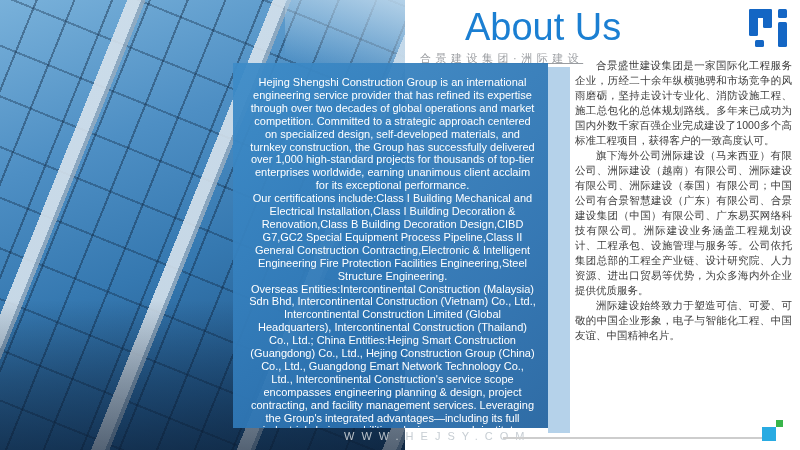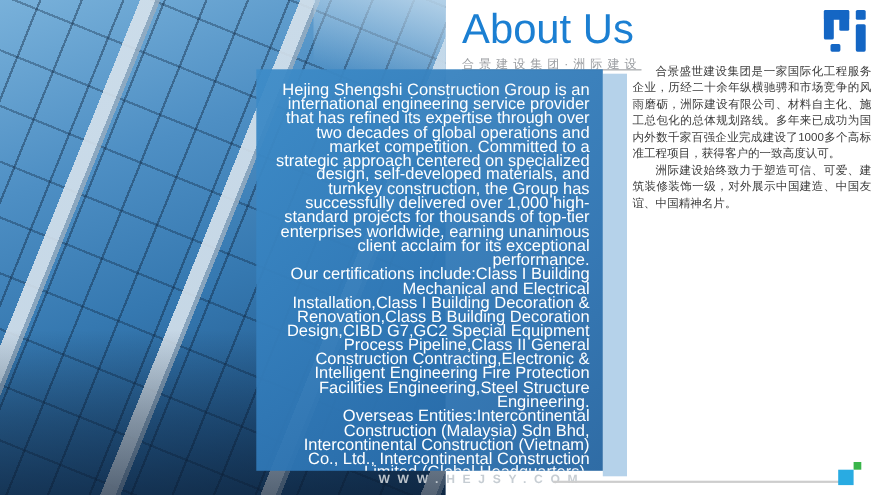--- a/index.html
+++ b/index.html
@@ -18,45 +18,45 @@
       repeating-linear-gradient(22deg, rgba(0,0,0,0) 0 45px, rgba(12,32,56,.33) 45px 47px),
       linear-gradient(160deg, #79b1da 0%, #4e8fc4 30%, #3578b0 55%, #255e92 78%, #173f66 100%);
   }
   .photo .sky-corner {
     position:absolute; right:0; top:0; width:120px; height:90px;
     background:linear-gradient(200deg, rgba(190,216,236,.9), rgba(190,216,236,0) 75%);
   }
 
   
   .title-block { position:absolute; left:420px; top:6px; }
-  .title-block h1 { font-size:38px; font-weight:400; color:#1b7fd2; letter-spacing:0px; line-height:42px; }
+  .title-block h1 { font-size:38px; font-weight:400; color:#1b7fd2; letter-spacing:0px; line-height:42px;margin-left:45px; }
   .title-block .sub { margin-top:3px; font-size:11px; color:#9a9da1; letter-spacing:4.5px;text-decoration:underline; }
 
   .logo { position:absolute; left:746px; top:6px; width:44px; height:44px; }
 
   
   .accent-strip { position:absolute; left:548px; top:67px; width:22px; height:366px; background:#b5d2ea; }
   .overlay-box {
     position:absolute; left:233px; top:63px; width:315px; height:365px;
     background:linear-gradient(135deg, rgba(62,140,200,.95) 0%, rgba(43,113,176,.95) 70%, rgba(36,100,160,.95) 100%);
     padding:13px 12px 8px 16px; overflow:hidden;
   }
   .overlay-box p {
-    color:#ffffff; font-size:15px; line-height:12.9px; text-align:right;
+    color:#ffffff; font-size:11px; line-height:12.9px; text-align:center;
   }
 
   
   .cn-column { position:absolute; left:575px; top:58px; width:217px; }
   .cn-column p {
     font-size:10.5px; line-height:15px; color:#3b3b3b; text-align:justify; text-indent:2em;
   }
 
   
   .watermark {
-    position:absolute; left:344px; top:430px; font-size:11px; font-weight:bold;
+    position:absolute; left:344px; top:430px; font-size:11px; font-weight:normal;
     letter-spacing:7px; color:#c4cbd1; opacity:.95;
   }
   .footer-line { position:absolute; left:503px; top:437px; width:262px; height:2px; background:#cdcdcd; }
   .sq-blue  { position:absolute; left:762px; top:427px; width:14px; height:14px; }
   .sq-green { position:absolute; left:776px; top:420px; width:7px;  height:7px;  }
 </style>
 </head>
 <body>
 
 <div class="page">
@@ -86,22 +86,23 @@
   <div class="accent-strip"></div>
 
   <div class="overlay-box">
     <p>Hejing Shengshi Construction Group is an international engineering service provider that has refined its expertise through over two decades of global operations and market competition. Committed to a strategic approach centered on specialized design, self-developed materials, and turnkey construction, the Group has successfully delivered over 1,000 high-standard projects for thousands of top-tier enterprises worldwide, earning unanimous client acclaim for its exceptional performance.</p>
     <p>Our certifications include:Class I Building Mechanical and Electrical Installation,Class I Building Decoration &amp; Renovation,Class B Building Decoration Design,CIBD G7,GC2 Special Equipment Process Pipeline,Class II General Construction Contracting,Electronic &amp; Intelligent Engineering Fire Protection Facilities Engineering,Steel Structure Engineering.</p>
     <p>Overseas Entities:Intercontinental Construction (Malaysia) Sdn Bhd, Intercontinental Construction (Vietnam) Co., Ltd.,  Intercontinental Construction Limited (Global Headquarters),  Intercontinental Construction (Thailand) Co., Ltd.;  China Entities:Hejing Smart Construction (Guangdong) Co., Ltd.,  Hejing Construction Group (China) Co., Ltd.,  Guangdong Emart Network Technology Co., Ltd.,  Intercontinental Construction's service scope encompasses engineering planning &amp; design, project contracting, and facility management services. Leveraging the Group's integrated advantages—including its full industrial chain capabilities, design research institute, human resources network, and import-export trade operations—it delivers premium solutions to enterprises across global markets.</p>
     <p>Intercontinental Construction remains steadfast in building a trustworthy, admirable, and respected image of Chinese enterprises, demonstrating to the world China's engineering excellence, collaborative partnership, and core values.</p>
   </div>
 
   <div class="cn-column">
-    <p>合景盛世建设集团是一家国际化工程服务企业，历经二十余年纵横驰骋和市场竞争的风雨磨砺，洲际建设有限公司、材料自主化、施工总包化的总体规划路线。多年来已成功为国内外数千家百强企业完成建设了1000多个高标准工程项目，获得客户的一致高度认可。</p>
-    <p>洲际建设始终致力于塑造可信、可爱、建筑装修装饰一级，对外展示中国建造、中国友谊、中国精神名片。</p>
+    <p>合景盛世建设集团是一家国际化工程服务企业，历经二十余年纵横驰骋和市场竞争的风雨磨砺，坚持走设计专业化、消防设施工程、施工总包化的总体规划路线。多年来已成功为国内外数千家百强企业完成建设了1000多个高标准工程项目，获得客户的一致高度认可。</p>
+    <p>旗下海外公司洲际建设（马来西亚）有限公司、洲际建设（越南）有限公司、洲际建设有限公司、洲际建设（泰国）有限公司；中国公司有合景智慧建设（广东）有限公司、合景建设集团（中国）有限公司、广东易买网络科技有限公司。洲际建设业务涵盖工程规划设计、工程承包、设施管理与服务等。公司依托集团总部的工程全产业链、设计研究院、人力资源、进出口贸易等优势，为众多海内外企业提供优质服务。</p>
+    <p>洲际建设始终致力于塑造可信、可爱、可敬的中国企业形象，电子与智能化工程、中国友谊、中国精神名片。</p>
   </div>
 
   <div class="watermark">WWW.HEJSY.COM</div>
   <div class="footer-line"></div>
   <div class="sq-blue" style="background: rgb(41, 171, 226);"></div>
   <div class="sq-green" style="background: rgb(57, 181, 74);"></div>
 
 </div>
 
 </body></html>

